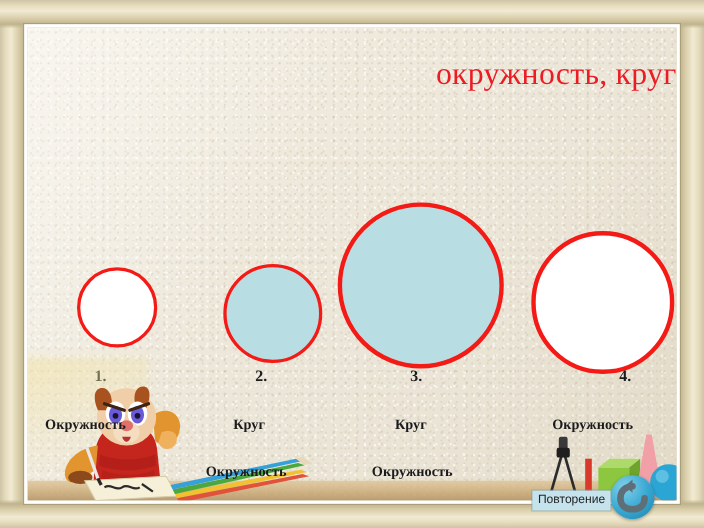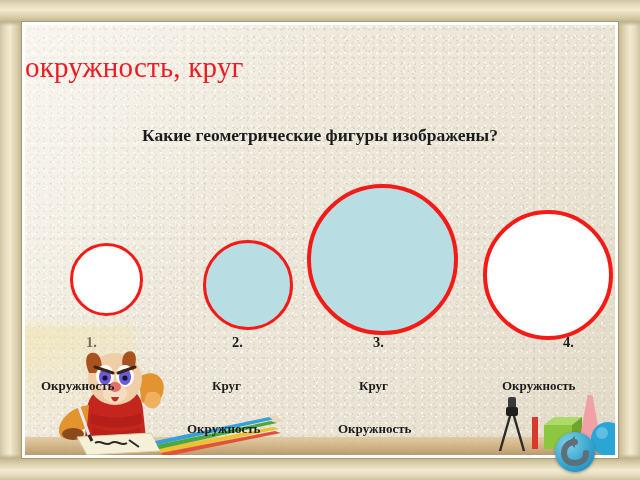--- a/index.html
+++ b/index.html
@@ -67,21 +67,21 @@
     position: absolute;
     inset: 0;
     background: linear-gradient(118deg, rgba(255,255,255,.45) 0%, rgba(255,255,255,0) 38%, rgba(255,255,255,0) 70%, rgba(214,203,178,.30) 100%);
     pointer-events: none;
   }
 
   
   .title {
     position: absolute;
     left: 0; right: 0; top: 27px;
-    text-align: left;
+    text-align: right;
     color: #ec1c24;
     font-size: 29px;
     line-height: 1.1;
     letter-spacing: .2px;
   }
   .question {
     position: absolute;
     left: 0; right: 0; top: 100px;
     text-align: center;
     color: #1b1b1b;
@@ -176,21 +176,20 @@
 
 <div class="slide">
 
   <div class="frame-outer"></div>
 
   <div class="canvas">
     <div class="paper-sheen"></div>
 
     <div class="title">окружность, круг</div>
 
-    <div class="question">Какие геометрические фигуры изображены?</div>
 
     <div class="fig f1"></div>
     <div class="fig f2"></div>
     <div class="fig f3"></div>
     <div class="fig f4"></div>
 
     <div class="num n1">1.</div>
     <div class="num n2">2.</div>
     <div class="num n3">3.</div>
     <div class="num n4">4.</div>
@@ -286,14 +285,15 @@
 
   <div class="frame-inner-bevel"></div>
 
   <div class="back-btn">
     <svg class="back-arrow" viewBox="0 0 40 40">
       <path d="M20 10 C13 10 9 15 9 21 C9 27 13 31 20 31 C27 31 31 27 31 21" stroke="#5e6f78" stroke-width="6" fill="none" stroke-linecap="round"></path>
       <path d="M20 4 L20 16 L13 10 Z" fill="#5e6f78"></path>
     </svg>
   </div>
 
+  <div class="tooltip">Повторение</div>
 
 </div>
 
 </body></html>

